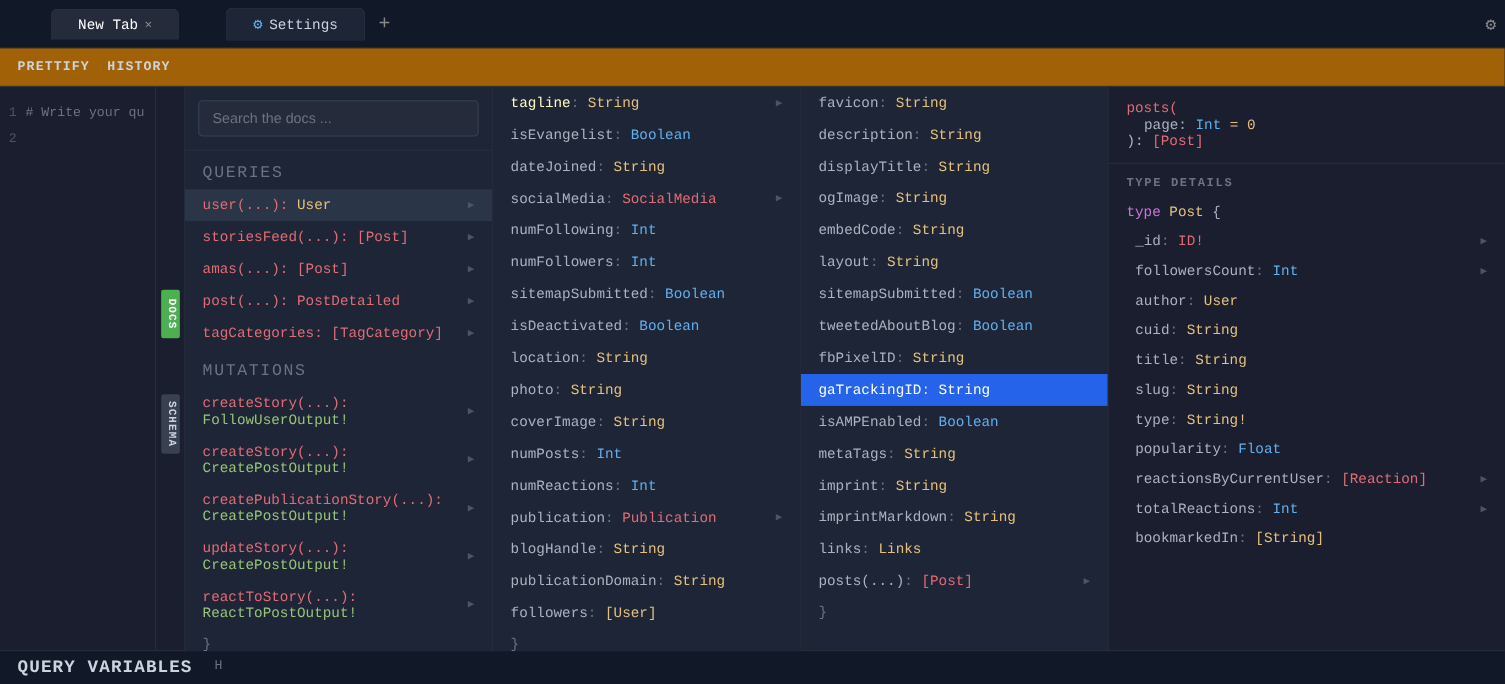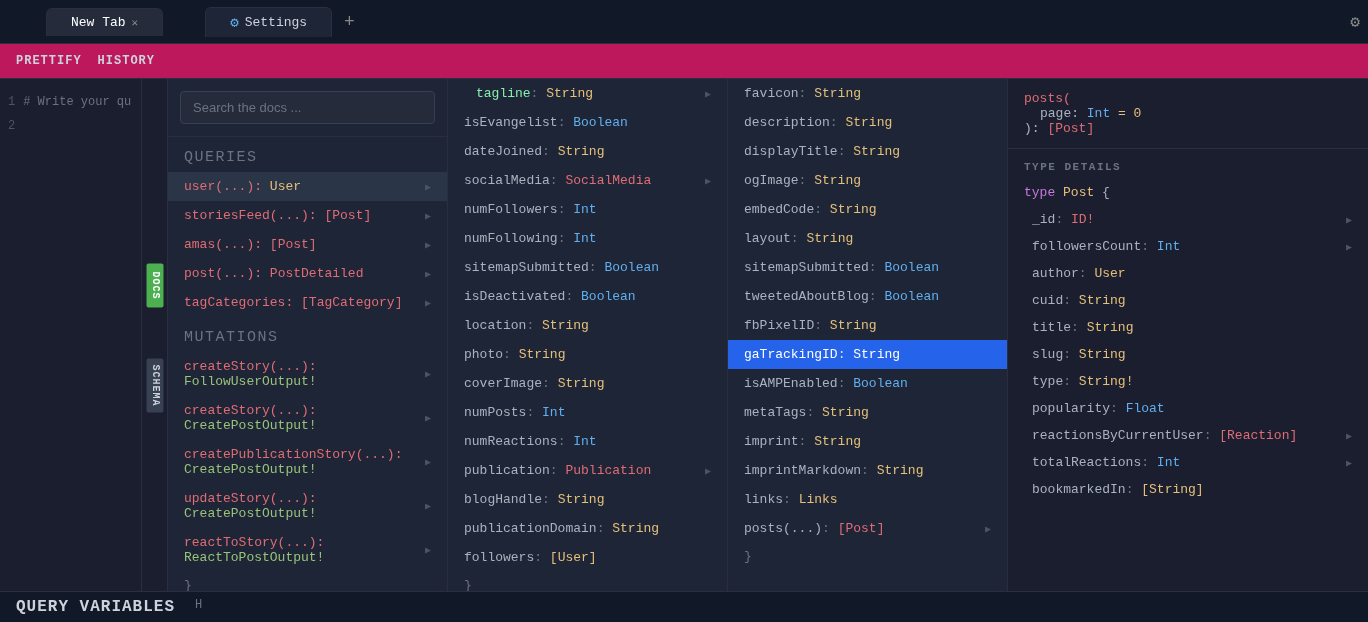--- a/index.html
+++ b/index.html
@@ -17,21 +17,21 @@
     }
     .tab.active { background: #252b3b; color: #fff; }
     .tab-close { color: #888; font-size: 11px; cursor: pointer; }
     .tab-settings { display: flex; align-items: center; gap: 6px; }
     .gear-icon-tab { color: #61afef; font-size: 14px; }
     .new-tab-btn { color: #888; font-size: 18px; cursor: pointer; padding: 4px 8px; }
     .gear-icon-main { color: #888; font-size: 16px; cursor: pointer; margin-left: auto; }
 
     
     .toolbar {
-      display: flex; background: #be185d;
+      display: flex; background: #a16207;
       padding: 8px 16px; border-bottom: 1px solid #2a2e3e; flex-shrink: 0; gap: 16px; font-family: Liberation Mono, monospace;
     }
     .toolbar-btn {
       color: #cdd3de; font-size: 12px; font-weight: bold; letter-spacing: 1px;
       cursor: pointer; padding: 2px 0;
     }
 
     
     .main {
       display: flex; flex: 1; overflow: hidden;
@@ -238,41 +238,41 @@
         <span class="name">reactToStory(...): </span><span class="type-green">ReactToPostOutput!</span>
       </span>
       <span class="chevron">▶</span>
     </div>
     <div class="schema-brace">}</div>
   </div>
 
   <div class="schema-col">
     <div id="user-fields-container">
         <div class="schema-item">
-          <span><span class="field-name" style="color:#86efac;margin-left:12px;">tagline</span><span style="color:#6b7280;">: </span><span style="color:#e5c07b;">String</span></span>
+          <span><span class="field-name" style="color:#fef9c3;">tagline</span><span style="color:#6b7280;">: </span><span style="color:#e5c07b;">String</span></span>
           <span class="chevron-right" style="color:#4a5568; font-size:10px;">▶</span>
         </div>
         <div class="schema-item">
           <span><span class="field-name" style="color:#abb2bf;">isEvangelist</span><span style="color:#6b7280;">: </span><span style="color:#61afef;">Boolean</span></span>
           <span class="chevron-right" style="color:#4a5568; font-size:10px;"></span>
         </div>
         <div class="schema-item">
           <span><span class="field-name" style="color:#abb2bf;">dateJoined</span><span style="color:#6b7280;">: </span><span style="color:#e5c07b;">String</span></span>
           <span class="chevron-right" style="color:#4a5568; font-size:10px;"></span>
         </div>
         <div class="schema-item">
           <span><span class="field-name" style="color:#abb2bf;">socialMedia</span><span style="color:#6b7280;">: </span><span style="color:#e06c75;">SocialMedia</span></span>
           <span class="chevron-right" style="color:#4a5568; font-size:10px;">▶</span>
         </div>
         <div class="schema-item">
+          <span><span class="field-name" style="color:#abb2bf;">numFollowing</span><span style="color:#6b7280;">: </span><span style="color:#61afef;">Int</span></span>
+          <span class="chevron-right" style="color:#4a5568; font-size:10px;"></span>
+        </div>
+        <div class="schema-item">
           <span><span class="field-name" style="color:#abb2bf;">numFollowers</span><span style="color:#6b7280;">: </span><span style="color:#61afef;">Int</span></span>
-          <span class="chevron-right" style="color:#4a5568; font-size:10px;"></span>
-        </div>
-        <div class="schema-item">
-          <span><span class="field-name" style="color:#abb2bf;">numFollowing</span><span style="color:#6b7280;">: </span><span style="color:#61afef;">Int</span></span>
           <span class="chevron-right" style="color:#4a5568; font-size:10px;"></span>
         </div>
         <div class="schema-item">
           <span><span class="field-name" style="color:#abb2bf;">sitemapSubmitted</span><span style="color:#6b7280;">: </span><span style="color:#61afef;">Boolean</span></span>
           <span class="chevron-right" style="color:#4a5568; font-size:10px;"></span>
         </div>
         <div class="schema-item">
           <span><span class="field-name" style="color:#abb2bf;">isDeactivated</span><span style="color:#6b7280;">: </span><span style="color:#61afef;">Boolean</span></span>
           <span class="chevron-right" style="color:#4a5568; font-size:10px;"></span>
         </div>

